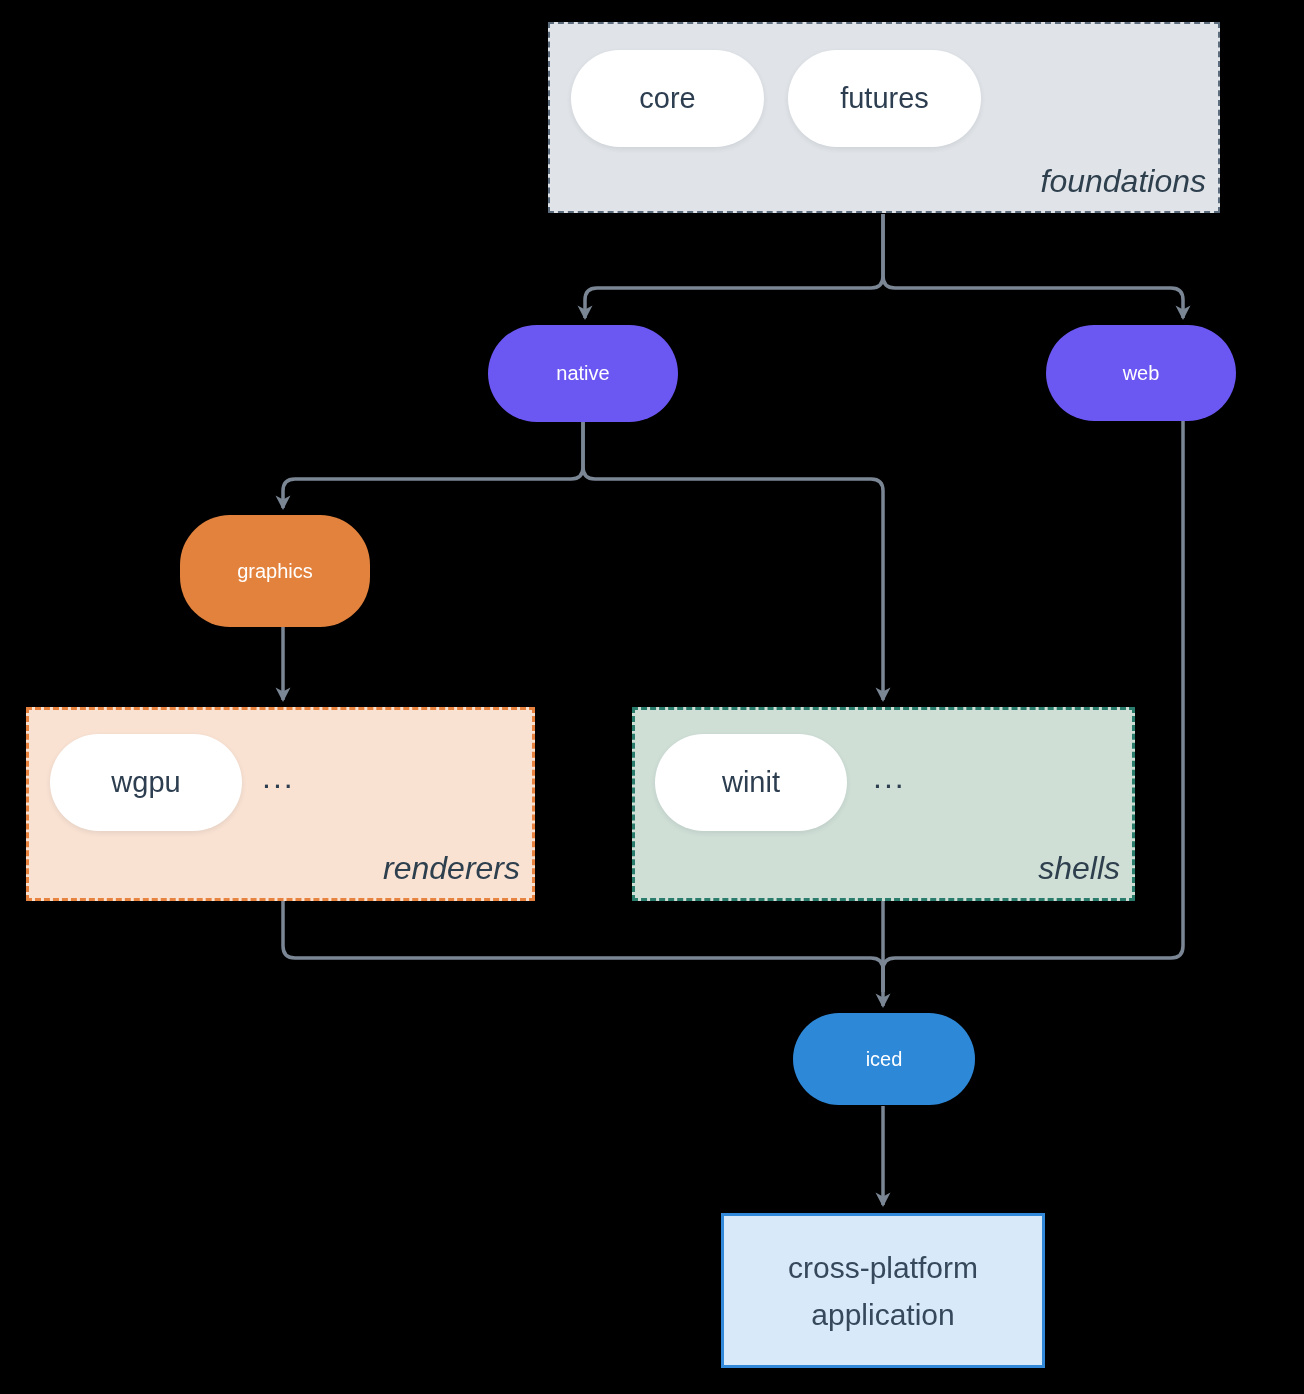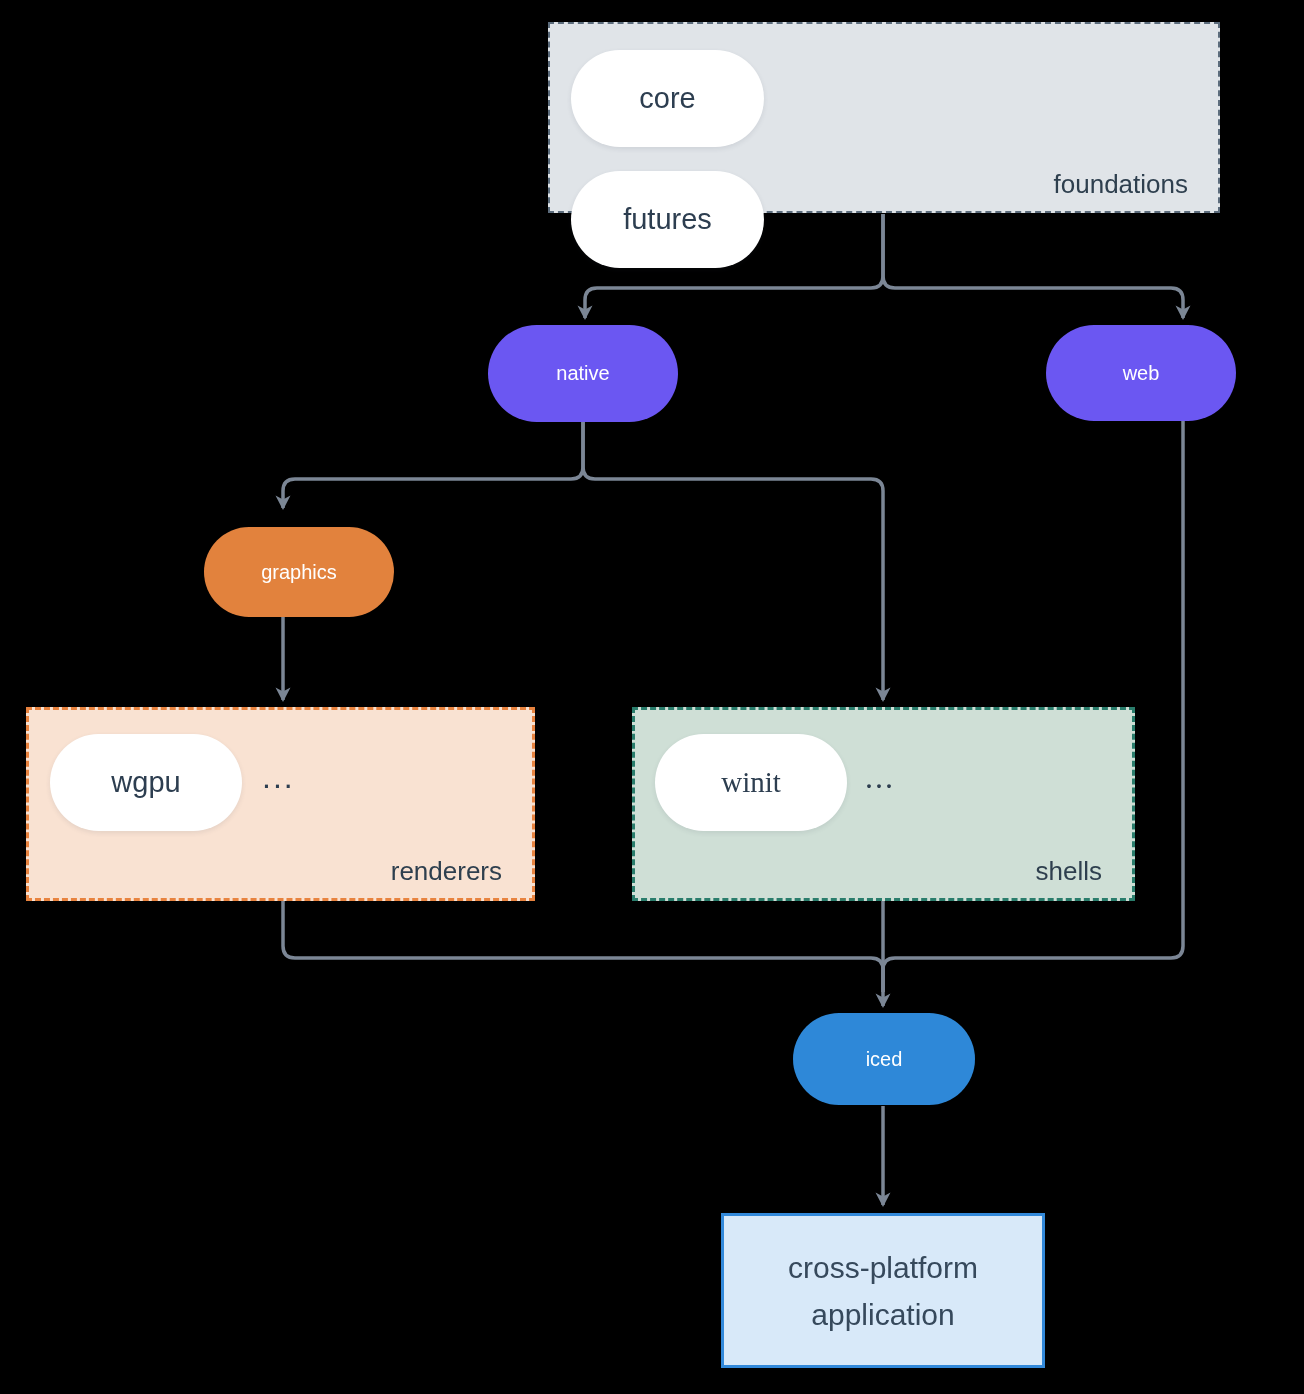--- a/index.html
+++ b/index.html
@@ -56,23 +56,23 @@
   }
   .group-shells {
     left: 632px; top: 707px; width: 503px; height: 194px;
     background: var(--shells-fill);
     border: 3px dashed var(--shells-border);
   }
   .pill-row {
     display: flex;
     align-items: flex-start;
   }
-  .group-foundations .pill-row { padding: 26px 0 0 21px; gap: 24px; flex-direction: column; }
+  .group-foundations .pill-row { padding: 26px 0 0 21px; gap: 24px; }
   .group-renderers  .pill-row { padding: 24px 0 0 21px; gap: 20px; }
-  .group-shells     .pill-row { padding: 24px 0 0 20px; gap: 18px; font-family: Liberation Serif, serif; }
+  .group-shells     .pill-row { padding: 24px 0 0 20px; gap: 26px; }
 
   .pill {
     background: #ffffff;
     border-radius: 50px;
     width: 193px; height: 97px;
     display: flex; align-items: center; justify-content: center;
     font-size: 29px;
     color: var(--pill-text-dark);
     box-shadow: 0 2px 5px rgba(45,62,80,0.10);
   }
@@ -81,35 +81,36 @@
   .ellipsis {
     align-self: center;
     font-size: 32px;
     letter-spacing: 2px;
     color: var(--pill-text-dark);
     margin-top: -10px;
   }
 
   .group-label {
     position: absolute;
-    right: 30px; bottom: 11px;
-    font-size: 26px;
+    right: 12px; bottom: 11px;
+    font-size: 32px;
     color: var(--group-label);
+    font-style: italic;
   }
 
   .node {
     position: absolute;
     border-radius: 50px;
     display: flex; align-items: center; justify-content: center;
     font-size: 20px;
     color: var(--node-text-light);
   }
   .node-native   { left: 488px; top: 325px; width: 190px; height: 97px; background: var(--purple); }
   .node-web      { left: 1046px; top: 325px; width: 190px; height: 96px; background: var(--purple); }
-  .node-graphics { left: 204px; top: 515px; width: 190px; height: 90px; background: var(--orange); margin-top: 12px; }
+  .node-graphics { left: 180px; top: 515px; width: 190px; height: 112px; background: var(--orange); }
   .node-iced     { left: 793px; top: 1013px; width: 182px; height: 92px; background: var(--blue); border-radius: 46px; }
 
   .app-box {
     position: absolute;
     left: 721px; top: 1213px; width: 324px; height: 155px;
     background: var(--app-fill);
     border: 3px solid var(--app-border);
     border-radius: 0;
     display: flex; flex-direction: column;
     align-items: center; justify-content: center;

